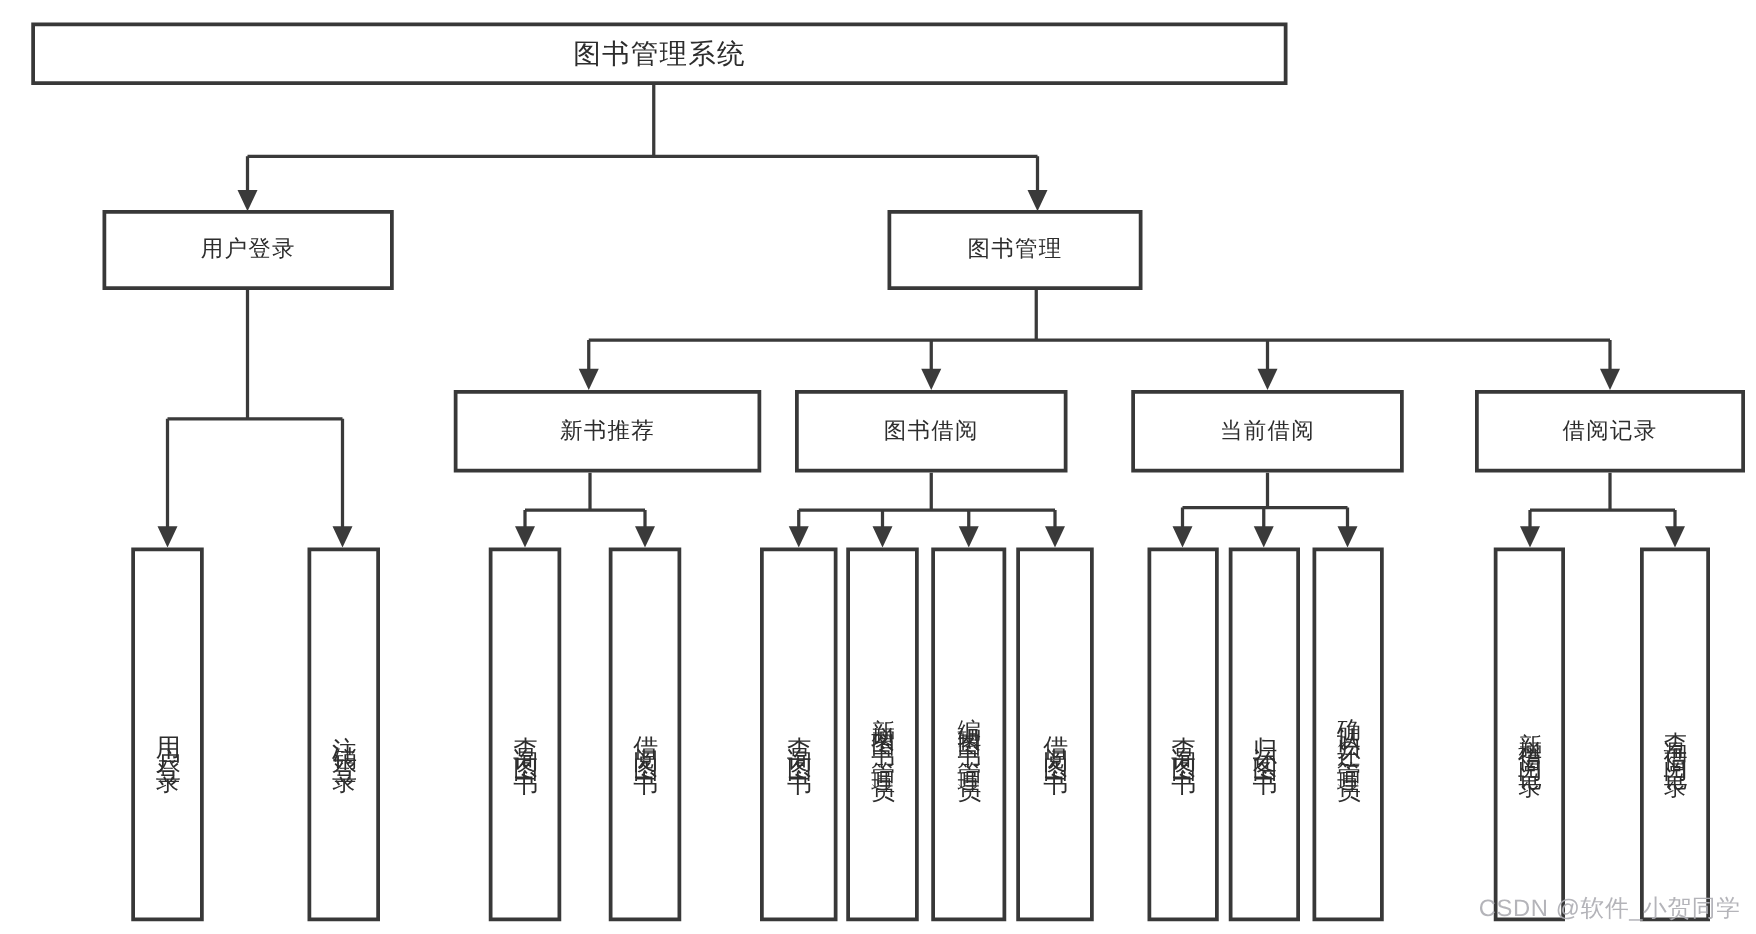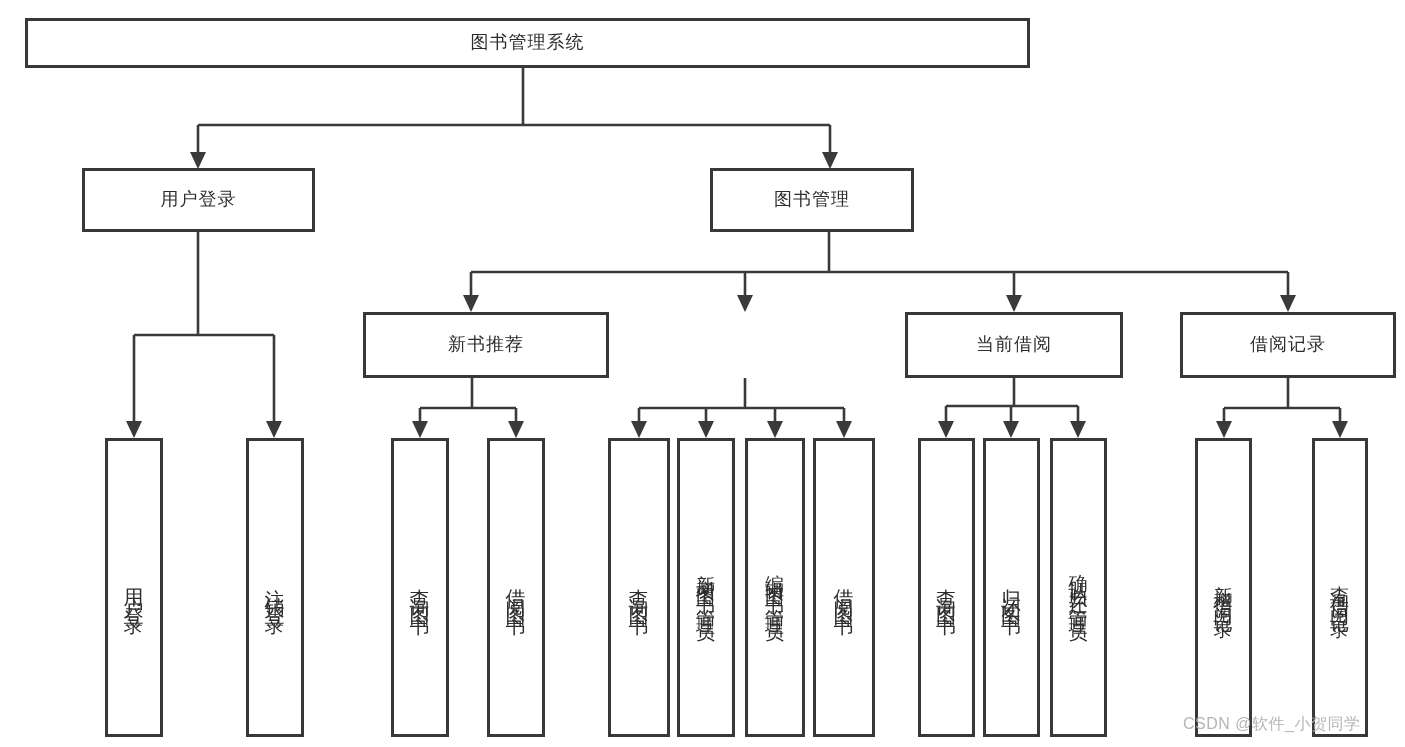--- a/index.html
+++ b/index.html
@@ -6,29 +6,29 @@
   .stage{
     position:relative;width:1405px;height:747px;background:#ffffff;
     font-family:"Liberation Sans","DejaVu Sans",sans-serif;color:#2d2d2d;overflow:hidden;
   }
   .connectors{position:absolute;left:0;top:0;width:1405px;height:747px;}
   .node{
     position:absolute;box-sizing:border-box;border:3px solid #383838;background:#ffffff;
     display:flex;align-items:center;justify-content:center;text-align:center;
     font-size:18px;line-height:1.2;letter-spacing:1px;
   }
-  .node.root{font-size:18px;}
+  .node.root{font-size:22px;}
   .vnode{
     writing-mode:vertical-lr;text-orientation:mixed;
     font-size:20px;letter-spacing:9px;line-height:1;padding-top:6px;
   }
   .vnode.long{letter-spacing:7px;font-size:19px;}
   .watermark{
     position:absolute;left:1183px;top:714px;z-index:6;
-    font-size:16px;color:#aeaeb4;letter-spacing:0.5px;white-space:nowrap;opacity:0.92;
+    font-size:19px;color:#aeaeb4;letter-spacing:0.5px;white-space:nowrap;opacity:0.92;
   }
 </style>
 </head>
 <body>
 
 <div class="stage">
 
   <svg class="connectors" viewBox="0 0 1405 747" xmlns="http://www.w3.org/2000/svg">
     <g stroke="#3a3a3a" stroke-width="2.6" fill="none">
 
@@ -68,20 +68,21 @@
       <polygon points="1332,421 1348,421 1340,438"></polygon>
     </g>
   </svg>
 
   <div class="node root" style="left:25px;top:18px;width:1005px;height:50px">图书管理系统</div>
 
   <div class="node" style="left:82px;top:168px;width:233px;height:64px">用户登录</div>
   <div class="node" style="left:710px;top:168px;width:204px;height:64px">图书管理</div>
 
   <div class="node" style="left:363px;top:312px;width:246px;height:66px">新书推荐</div>
+  <div class="node" style="left:636px;top:312px;width:218px;height:66px">图书借阅</div>
   <div class="node" style="left:1180px;top:312px;width:216px;height:66px">借阅记录</div>
   <div class="node" style="left:905px;top:312px;width:218px;height:66px">当前借阅</div>
 
   <div class="node vnode" style="left:105px;top:438px;width:58px;height:299px">用户登录</div>
   <div class="node vnode" style="left:246px;top:438px;width:58px;height:299px">注销登录</div>
 
   <div class="node vnode" style="left:391px;top:438px;width:58px;height:299px">查询图书</div>
   <div class="node vnode" style="left:487px;top:438px;width:58px;height:299px">借阅图书</div>
 
   <div class="node vnode" style="left:608px;top:438px;width:62px;height:299px">查询图书</div>

